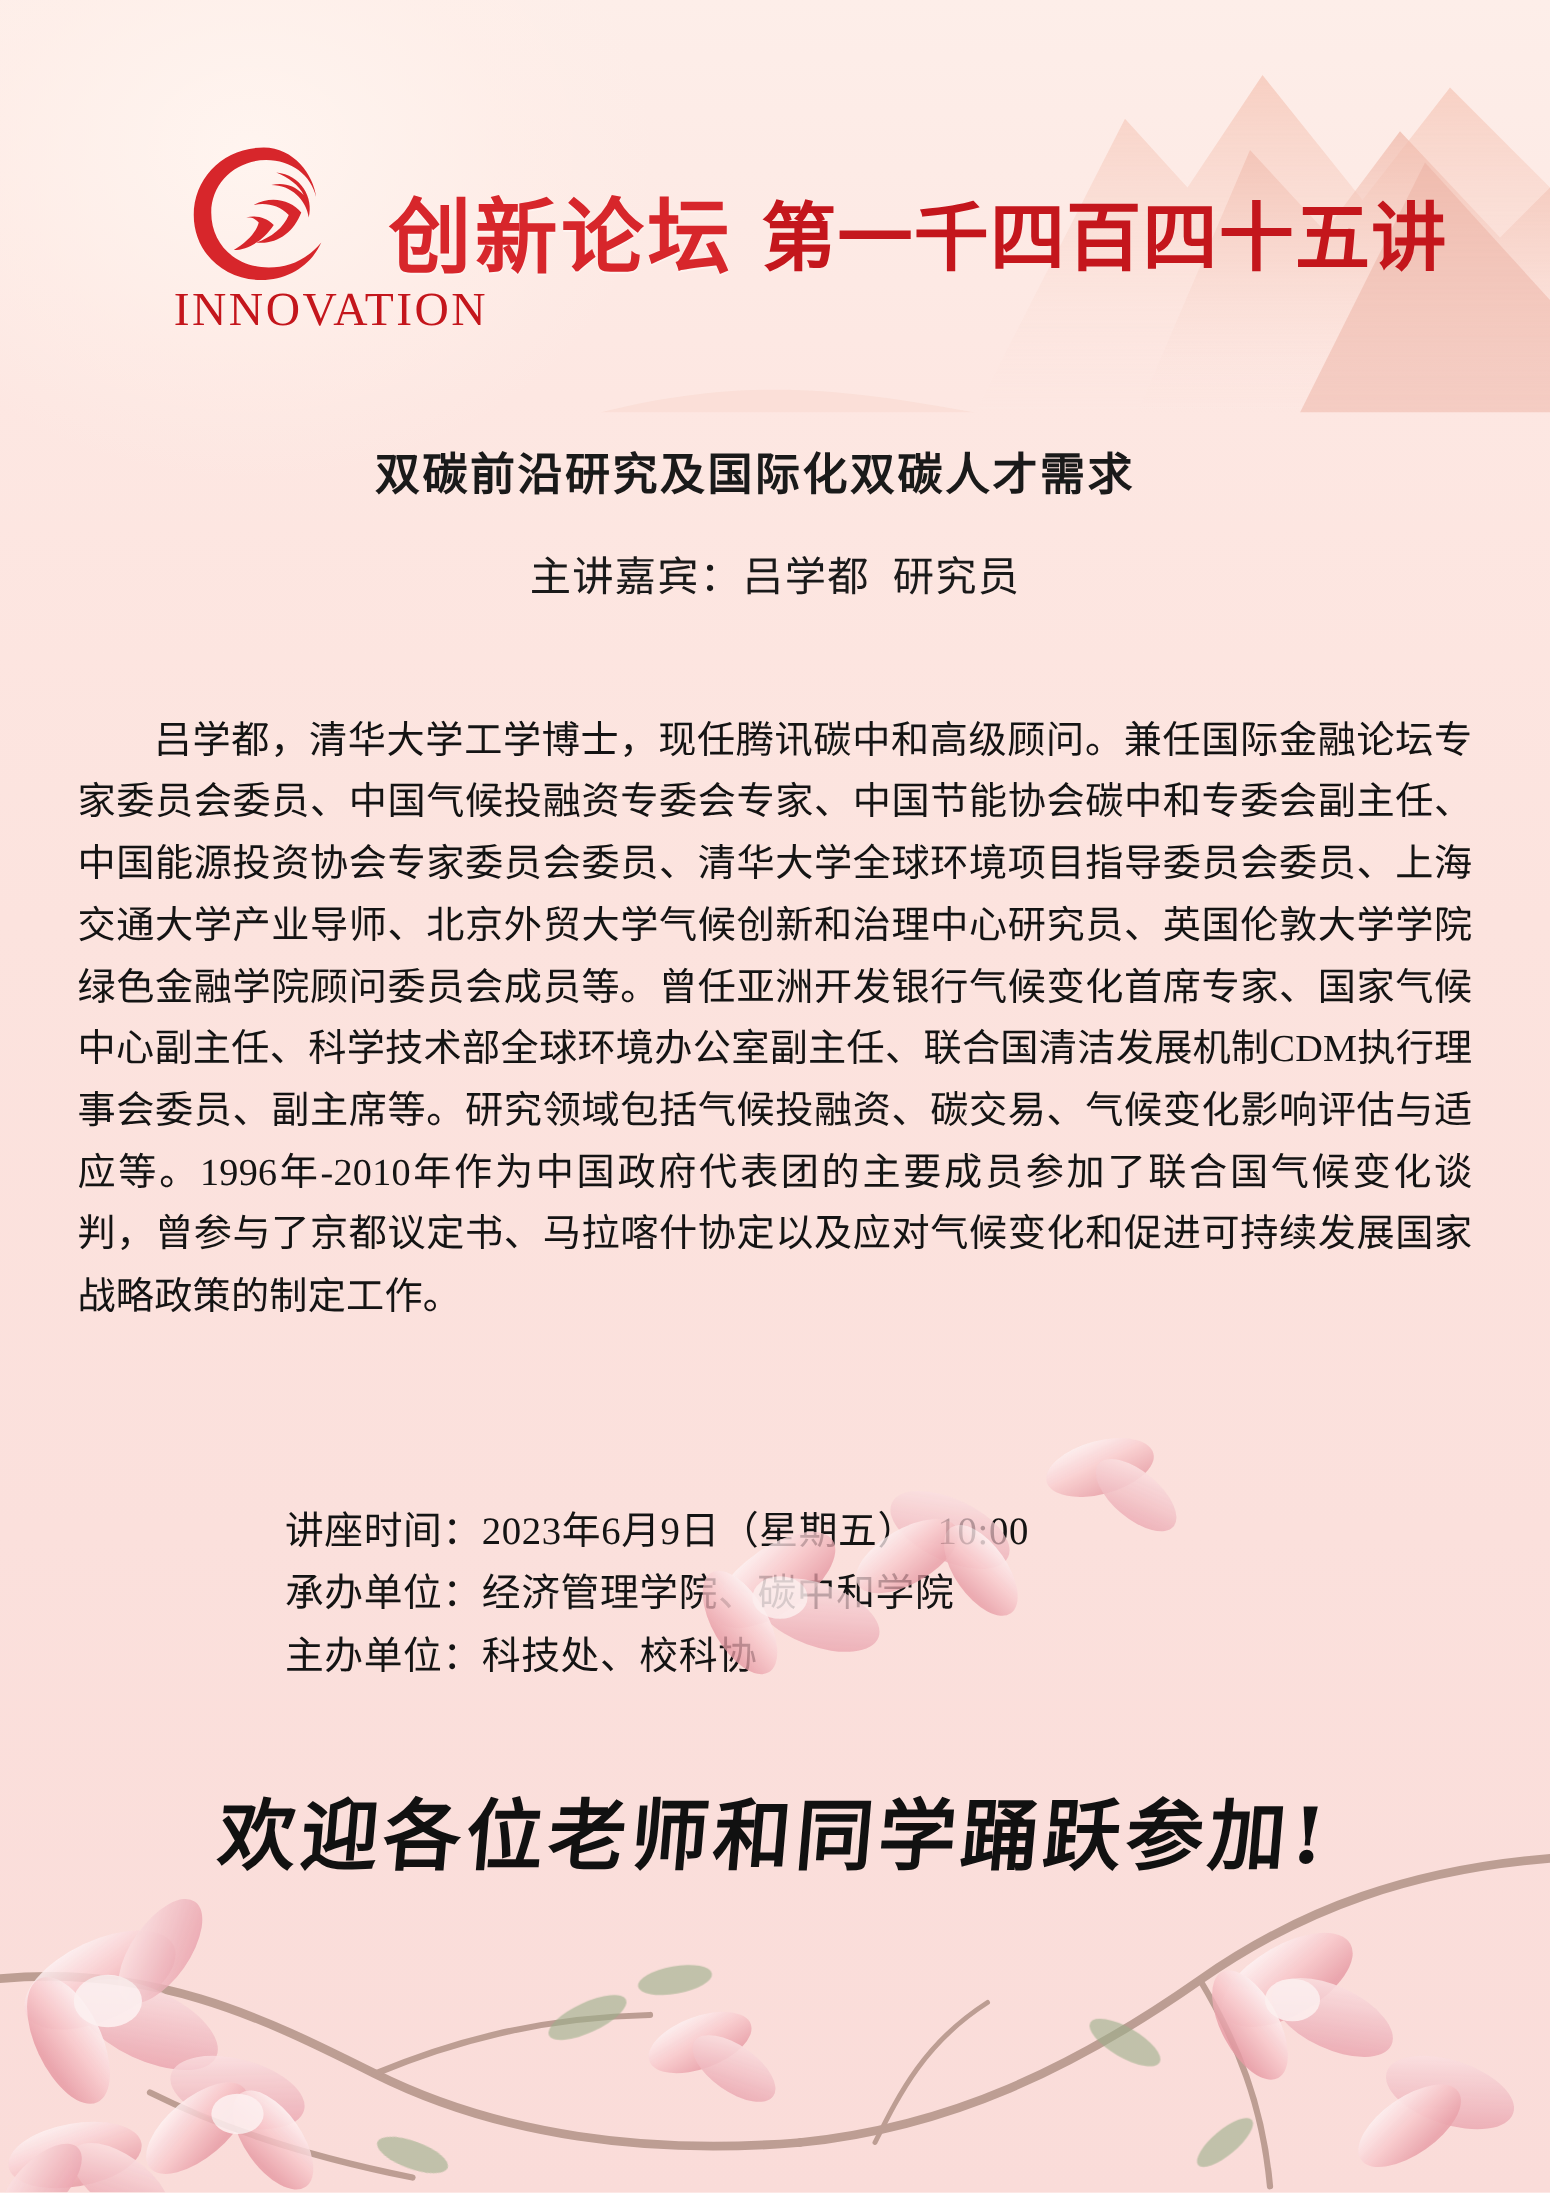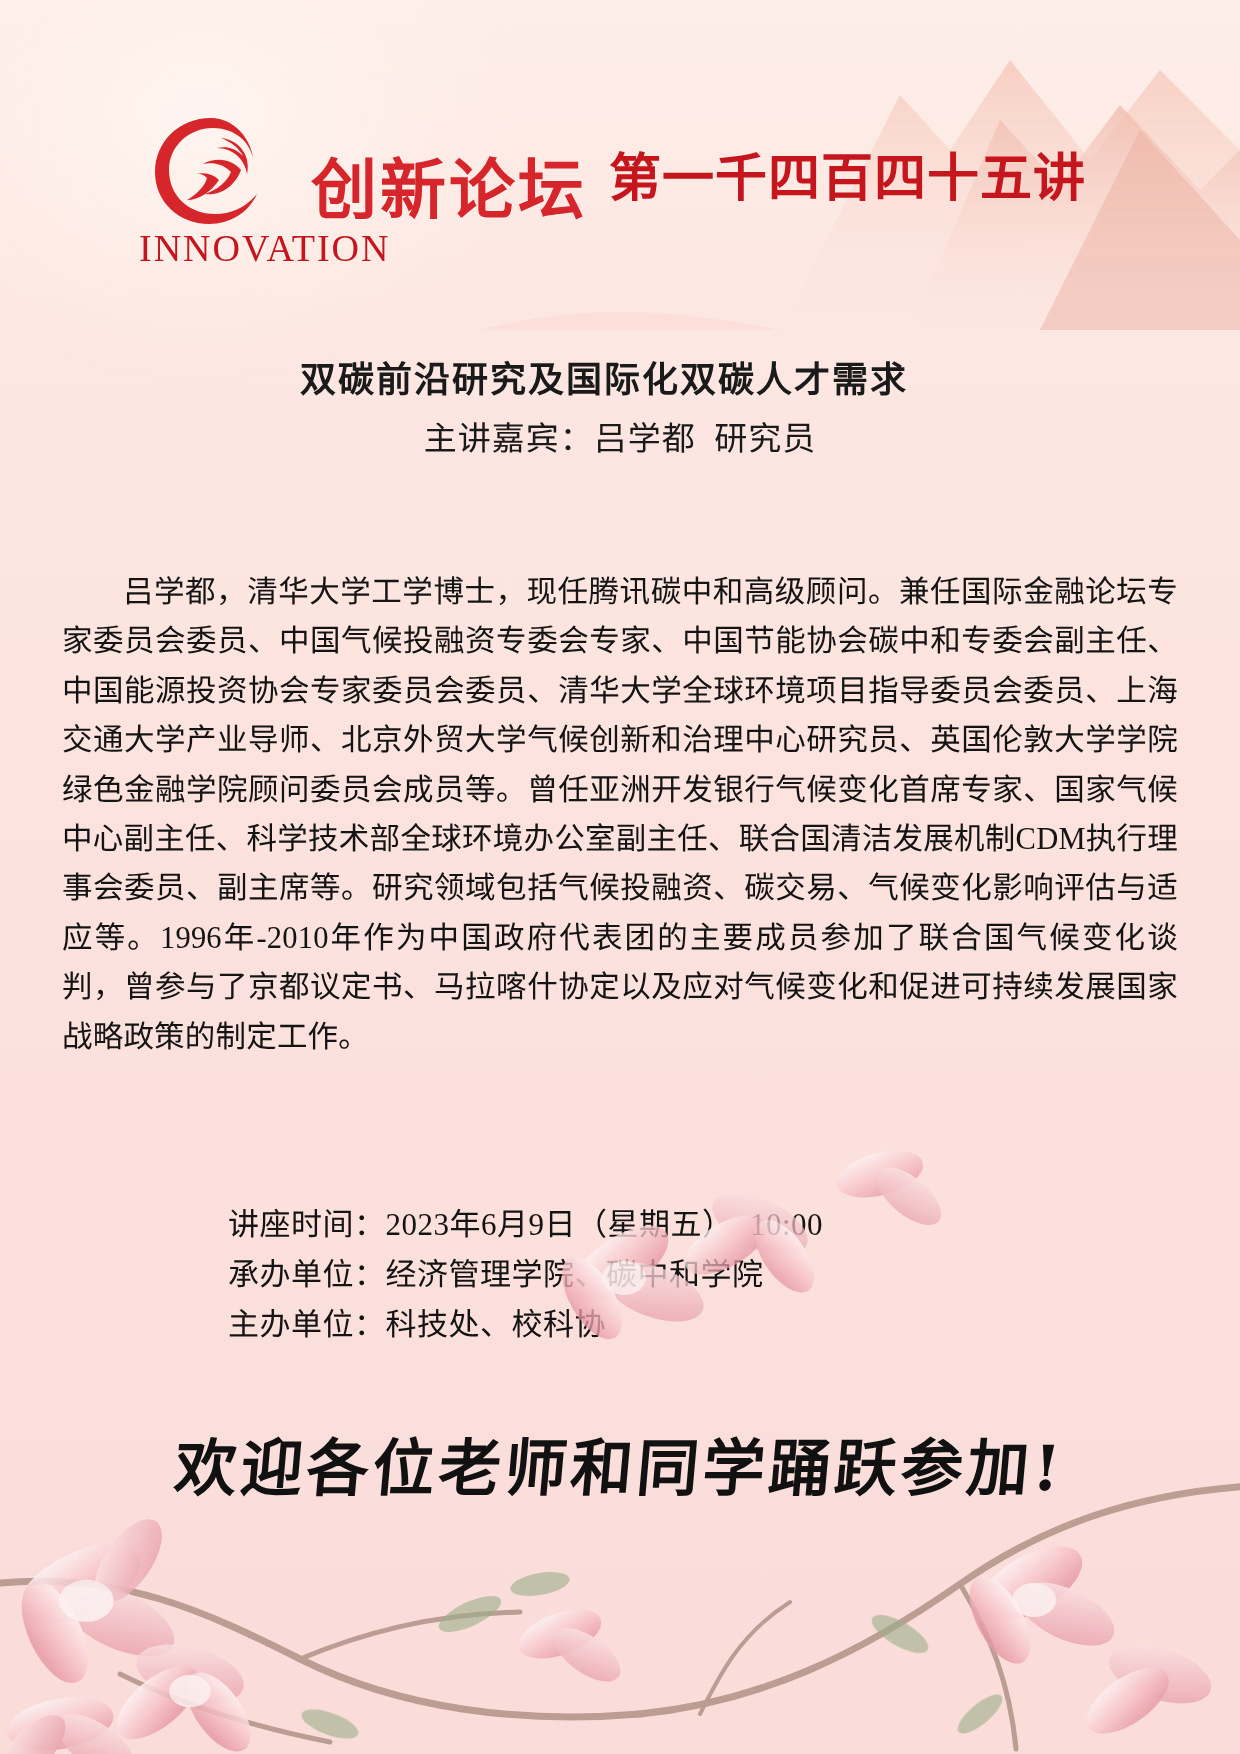--- a/index.html
+++ b/index.html
@@ -87,53 +87,53 @@
     color: #c4161c;
     font-size: 38px;
     letter-spacing: 2px;
     margin-top: -4px;
     margin-left: 4px;
     font-weight: 400;
   }
   .title-block {
     margin-top: 28px;
     display: flex;
-    align-items: flex-start;
+    align-items: center;
     gap: 22px;
   }
   .forum-name {
     color: #d7262b;
     font-size: 66px;
     font-weight: 700;
     letter-spacing: 3px;
     font-family: "DejaVu Serif", "Liberation Serif", serif;
     text-shadow: 0 1px 0 rgba(255,255,255,.4);
   }
   .forum-session {
     color: #c4161c;
-    font-size: 52px;
+    font-size: 60px;
     font-weight: 700;
     letter-spacing: 1px;
     font-family: "DejaVu Serif", "Liberation Serif", serif;
   }
   .lecture-title {
     position: absolute;
     top: 350px;
     left: 0;
     width: 1208px;
     text-align: center;
     font-size: 36px;
     font-weight: 700;
     color: #1a1a1a;
     letter-spacing: 2px;
     font-family: "DejaVu Serif", "Liberation Serif", serif;
   }
   .speakers {
     position: absolute;
-    top: 414px;
+    top: 438px;
     left: 0;
     width: 1240px;
     text-align: center;
     color: #1a1a1a;
     font-size: 33px;
     line-height: 1.55;
     letter-spacing: 1px;
   }
   .speakers div { white-space: pre; }
 

